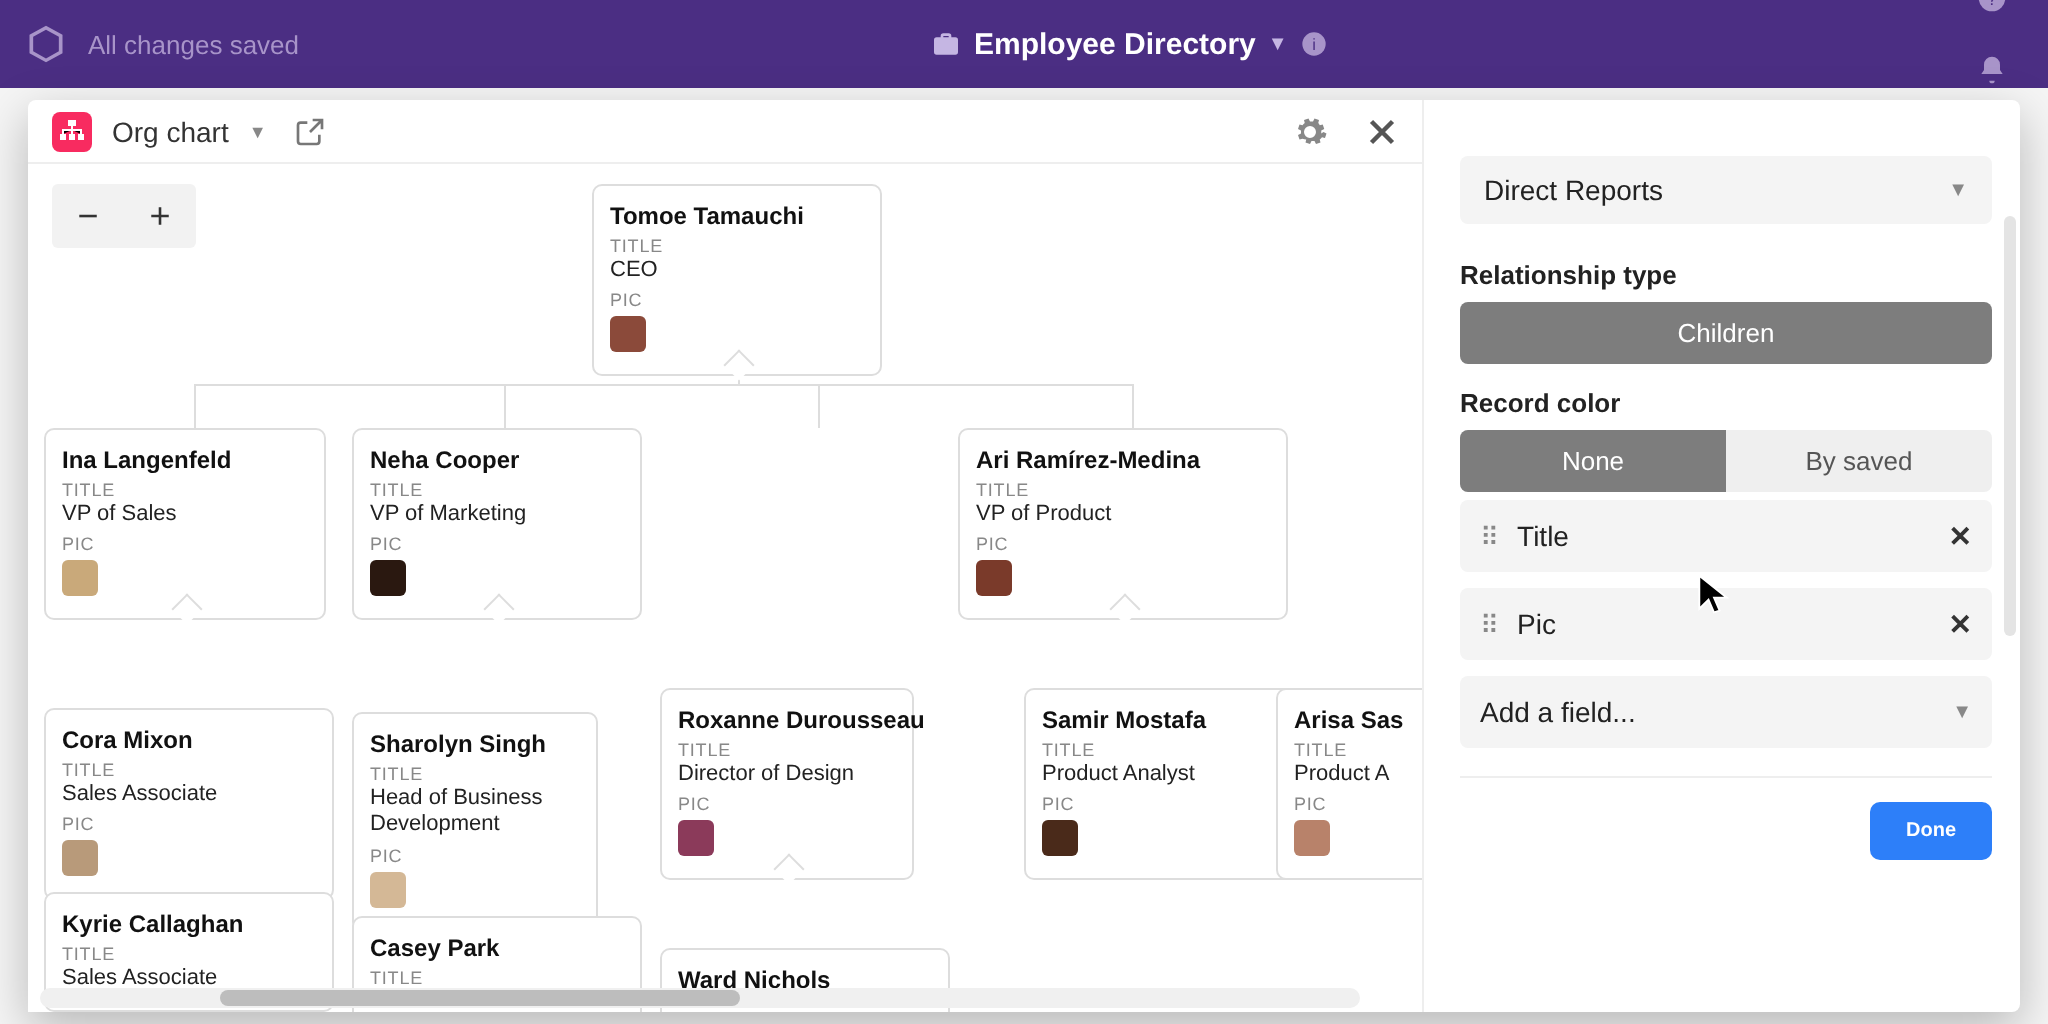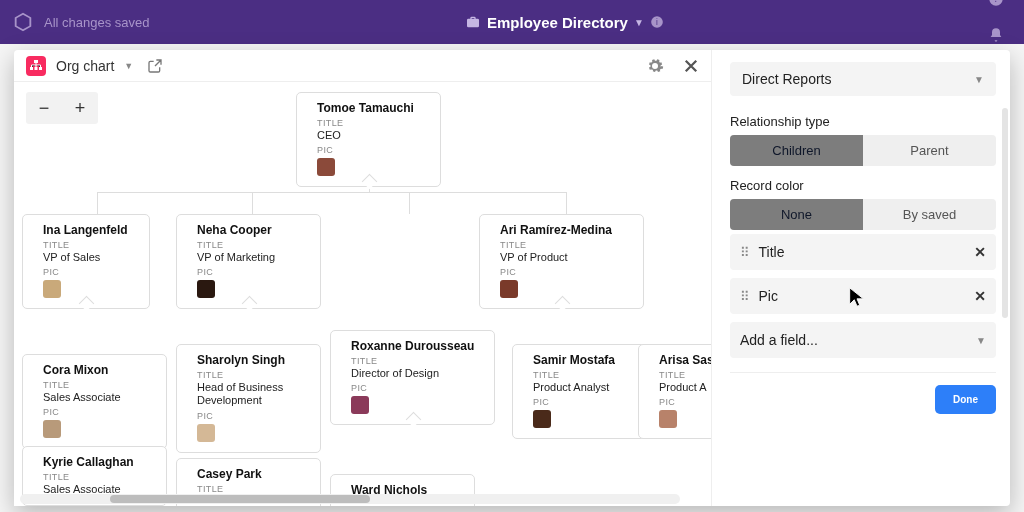--- a/index.html
+++ b/index.html
@@ -16,37 +16,37 @@
   .modal-left { flex:1; display:flex; flex-direction:column; position:relative; overflow:hidden; }
   .view-header { height:32px; border-bottom:1px solid #eee; display:flex; align-items:center; padding:0 12px; gap:10px;}
   .view-icon { width:20px; height:20px; background:#f82b60; border-radius:4px; display:flex; align-items:center; justify-content:center; }
   .view-name { font-size:14px; color:#333; }
   .view-chev { font-size:9px; color:#888; }
   .share-icon { color:#777; font-size:14px; margin-left:4px;}
   .header-spacer { flex:1;}
   .canvas { flex:1; position:relative; background:#fff; overflow:hidden;}
   .zoom { position:absolute; top:10px; left:12px; background:#f2f2f2; border-radius:3px; display:flex; }
   .zoom button { width:36px; height:32px; border:none; background:transparent; font-size:18px; color:#333; cursor:pointer;}
-  .node { position:absolute; background:#fff; border:1px solid #ddd; border-radius:5px; padding:8px 10px 6px 20px; min-height:54px;}
+  .node { position:absolute; background:#fff; border:1px solid #ddd; border-radius:5px; padding:8px 10px 6px 8px; min-height:54px;}
   .node .name { font-size:12px; font-weight:700; color:#111; margin-bottom:3px; white-space:nowrap;}
   .node .label { font-size:9px; color:#888; letter-spacing:0.4px; margin-bottom:1px;}
   .node .value { font-size:11px; color:#222; margin-bottom:4px; white-space:nowrap;}
   .node .pic { width:18px; height:18px; border-radius:3px; margin-top:2px; display:inline-block;}
   .caret-up { width:14px; height:10px; position:absolute; bottom:-6px; left:50%; transform:translateX(-50%); }
   .caret-up:before { content:""; position:absolute; width:10px;height:10px; border:1px solid #ddd; background:#fff; transform:rotate(45deg); top:-6px; left:2px; border-right:none; border-bottom:none;}
   .line { position:absolute; background:#ddd;}
   .scroll-h { position:absolute; bottom:2px; left:6px; width:660px; height:10px; background:#f0f0f0; border-radius:5px;}
   .scroll-h .thumb { position:absolute; left:90px; width:260px; height:8px; top:1px; background:#bdbdbd; border-radius:4px;}
   .divider-v { position:absolute; right:0; top:0; bottom:0; width:1px; background:#eee;}
-  .sidepanel { width:298px; padding:12px 14px 0 18px; display:flex; flex-direction:column; position:relative;}
+  .sidepanel { width:298px; padding:28px 14px 0 18px; display:flex; flex-direction:column; position:relative;}
   .dropdown { background:#f4f4f4; border-radius:4px; height:34px; display:flex; align-items:center; padding:0 12px; font-size:14px; color:#222; justify-content:space-between; margin-bottom:10px; cursor:pointer;}
-  .panel-label { font-size:13px; font-weight:400; color:#222; margin:8px 0 6px 0;}
+  .panel-label { font-size:13px; font-weight:700; color:#222; margin:8px 0 6px 0;}
   .toggle-group { display:flex; background:#efefef; border-radius:4px; overflow:hidden; margin-bottom:4px;}
   .toggle { flex:1; text-align:center; padding:8px 0; font-size:13px; color:#555; cursor:pointer;}
-  .toggle.active { background:#7d7d7d; color:#0f172a; }
+  .toggle.active { background:#7d7d7d; color:#ffffff; }
   .field-row { background:#f4f4f4; border-radius:4px; height:36px; display:flex; align-items:center; padding:0 10px; font-size:14px; color:#222; margin-bottom:8px; gap:10px;}
   .field-row .drag { color:#888; font-size:13px; letter-spacing:-1px; cursor:grab;}
   .field-row .x { margin-left:auto; font-weight:700; color:#333; cursor:pointer;}
   .field-row.add { justify-content:space-between; cursor:pointer;}
   .sep { height:1px; background:#eee; margin:6px 0 12px 0;}
   .done { align-self:flex-end; background:#2d7ff9; color:#fff; border:none; border-radius:5px; padding:9px 18px; font-size:10px; font-weight:600; margin-bottom:10px; cursor:pointer;}
   .panel-scroll { position:absolute; right:2px; top:58px; width:6px; height:210px; background:#e4e4e4; border-radius:3px;}
   .cursor-ptr { position:absolute; right:156px; top:286px; width:22px; height:22px; z-index:40;}
   .avatar-top { width:22px; height:22px; border-radius:50%; background:#8b6f47; border:1px solid #5e4a8a;}
   svg { display:block;}
@@ -124,21 +124,21 @@
 
       <div class="node" style="left:282px;top:10px;width:145px">
         <div class="name">Tomoe Tamauchi</div>
         <div class="label">TITLE</div>
         <div class="value">CEO</div>
         <div class="label">PIC</div>
         <span class="pic" style="background:#8b4a3a"></span>
         <span class="caret-up"></span>
       </div>
 
-      <div class="node" style="left:8px;top:132px;width:128px">
+      <div class="node" style="left:8px;top:132px;width:141px">
         <div class="name">Ina Langenfeld</div>
         <div class="label">TITLE</div>
         <div class="value">VP of Sales</div>
         <div class="label">PIC</div>
         <span class="pic" style="background:#c9a97a"></span>
         <span class="caret-up"></span>
       </div>
       <div class="node" style="left:162px;top:132px;width:145px">
         <div class="name">Neha Cooper</div>
         <div class="label">TITLE</div>
@@ -156,28 +156,28 @@
         <span class="caret-up"></span>
       </div>
 
       <div class="node" style="left:8px;top:272px;width:145px">
         <div class="name">Cora Mixon</div>
         <div class="label">TITLE</div>
         <div class="value">Sales Associate</div>
         <div class="label">PIC</div>
         <span class="pic" style="background:#b89a7a"></span>
       </div>
-      <div class="node" style="left:162px;top:262px;width:145px">
+      <div class="node" style="left:162px;top:274px;width:123px">
         <div class="name">Sharolyn Singh</div>
         <div class="label">TITLE</div>
         <div class="value" style="white-space:normal;line-height:1.2">Head of Business Development</div>
         <div class="label">PIC</div>
         <span class="pic" style="background:#d4b896"></span>
       </div>
-      <div class="node" style="left:316px;top:248px;width:165px">
+      <div class="node" style="left:316px;top:262px;width:127px">
         <div class="name">Roxanne Durousseau</div>
         <div class="label">TITLE</div>
         <div class="value">Director of Design</div>
         <div class="label">PIC</div>
         <span class="pic" style="background:#8b3a5a"></span>
         <span class="caret-up"></span>
       </div>
       <div class="node" style="left:498px;top:262px;width:145px">
         <div class="name">Samir Mostafa</div>
         <div class="label">TITLE</div>
@@ -215,21 +215,20 @@
 
   <div class="sidepanel">
     <div class="dropdown">
       <span>Direct Reports</span>
       <span style="font-size:10px;color:#888">▼</span>
     </div>
 
     <div class="panel-label">Relationship type</div>
     <div class="toggle-group">
       <div class="toggle active">Children</div>
-      <div class="toggle">Parent</div>
     </div>
 
     <div class="panel-label">Record color</div>
     <div class="toggle-group">
       <div class="toggle active">None</div>
       <div class="toggle">By saved</div>
     </div>
 
     <div class="field-row">
       <span class="drag">⠿</span>

